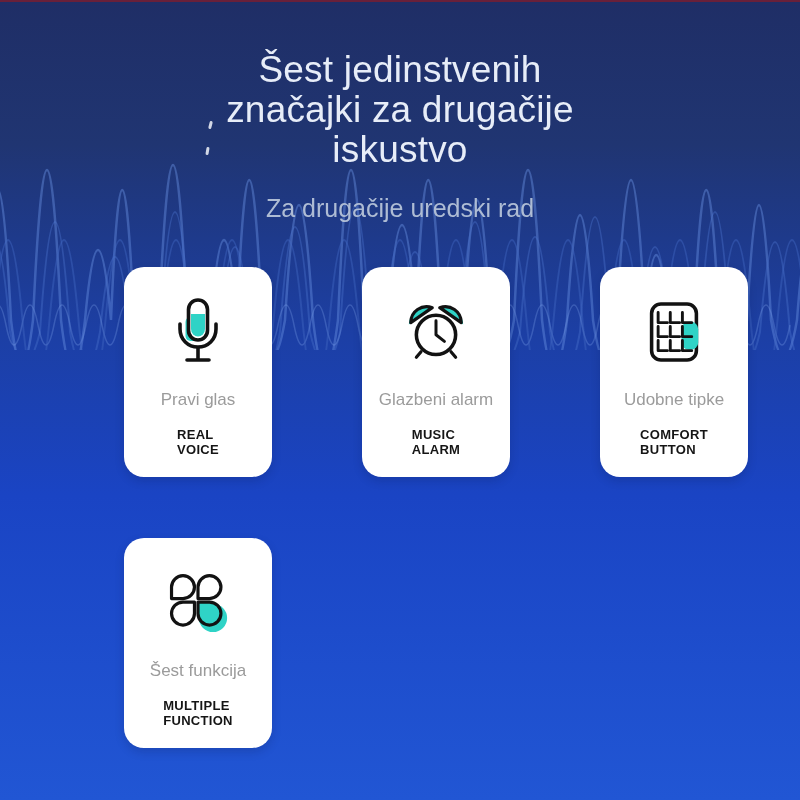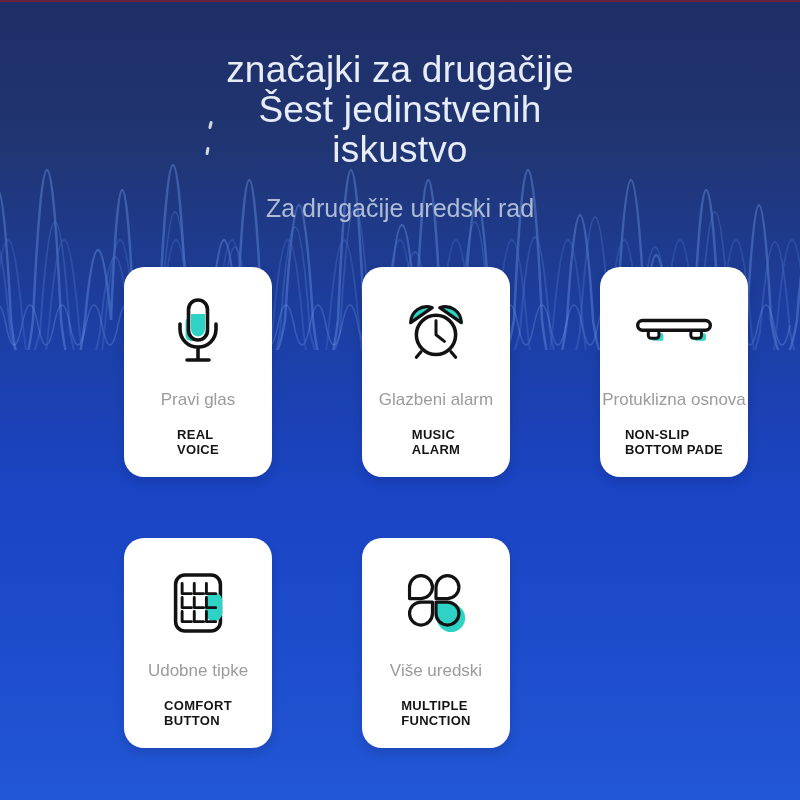--- a/index.html
+++ b/index.html
@@ -51,22 +51,22 @@
     <path fill="none" stroke="#4a74cd" stroke-opacity="0.40" stroke-width="2" d="M-20 262 q15 -180 30 0 q15 60 30 0 q15 -220 30 0 q15 80 30 0 q15 -150 30 0 q15 70 30 0 q15 -240 30 0 q15 60 30 0 q15 -170 30 0 q15 85 30 0 q15 -210 30 0 q15 65 30 0 q15 -250 30 0 q15 75 30 0 q15 -160 30 0 q15 85 30 0 q15 -220 30 0 q15 60 30 0 q15 -190 30 0 q15 80 30 0 q15 -230 30 0 q15 70 30 0 q15 -170 30 0 q15 80 30 0 q15 -240 30 0 q15 65 30 0 q15 -180 30 0 q15 75 30 0"></path>
     <path fill="none" stroke="#7fa3ea" stroke-opacity="0.30" stroke-width="1.5" d="M-10 255 q8 -40 16 0 t16 0 t16 0 t16 0 t16 0 t16 0 t16 0 t16 0 t16 0 t16 0 t16 0 t16 0 t16 0 t16 0 t16 0 t16 0 t16 0 t16 0 t16 0 t16 0 t16 0 t16 0 t16 0 t16 0 t16 0 t16 0 t16 0 t16 0 t16 0 t16 0 t16 0 t16 0 t16 0 t16 0 t16 0 t16 0 t16 0 t16 0 t16 0 t16 0 t16 0 t16 0 t16 0 t16 0 t16 0 t16 0 t16 0 t16 0 t16 0 t16 0"></path>
     <path fill="none" stroke="#4067c2" stroke-opacity="0.45" stroke-width="2" d="M-6 245 q14 -150 28 0 t28 0 t28 0 t28 0 t28 0 t28 0 t28 0 t28 0 t28 0 t28 0 t28 0 t28 0 t28 0 t28 0 t28 0 t28 0 t28 0 t28 0 t28 0 t28 0 t28 0 t28 0 t28 0 t28 0 t28 0 t28 0 t28 0 t28 0 t28 0"></path>
   </svg>
 
   <div class="artifact a1"></div>
   <div class="artifact a2"></div>
 
   <div class="hero">
     <div class="title">
+      <div class="t-line">Šest jedinstvenih</div>
       <div class="t-line">značajki za drugačije</div>
-      <div class="t-line">Šest jedinstvenih</div>
       <div class="t-line">iskustvo</div>
     </div>
     <div class="subtitle">Za drugačije uredski rad</div>
   </div>
 
   <div class="grid">
 
     <div class="card">
       <div class="icon-box">
         <svg width="56" height="70" viewBox="0 0 56 70">
@@ -104,39 +104,20 @@
         <div class="t-line">Glazbeni alarm</div>
 
       </div>
       <div class="label-en">
         <div class="t-line">MUSIC</div>
         <div class="t-line">ALARM</div>
       </div>
     </div>
 
 
-    <div class="card">
-      <div class="icon-box">
-        <svg width="78" height="32" viewBox="0 0 88 36">
-          <rect x="19" y="19" width="13" height="9" rx="3" fill="#2fd3c6"></rect>
-          <rect x="67" y="19" width="13" height="9" rx="3" fill="#2fd3c6"></rect>
-          <rect x="15" y="16" width="12" height="9" rx="3" fill="#ffffff" stroke="#121212" stroke-width="3.4"></rect>
-          <rect x="63" y="16" width="12" height="9" rx="3" fill="#ffffff" stroke="#121212" stroke-width="3.4"></rect>
-          <rect x="3" y="5" width="82" height="11" rx="5.5" fill="#ffffff" stroke="#121212" stroke-width="3.8"></rect>
-        </svg>
-      </div>
-      <div class="label-hr">
-        <div class="t-line">Protuklizna osnova</div>
-
-      </div>
-      <div class="label-en">
-        <div class="t-line">NON-SLIP</div>
-        <div class="t-line">BOTTOM PADE</div>
-      </div>
-    </div>
 
     <div class="card">
       <div class="icon-box">
         <svg width="56" height="64" viewBox="0 0 60 66">
           <rect x="6" y="3" width="48" height="60" rx="10" fill="#ffffff" stroke="#121212" stroke-width="3.8"></rect>
           <rect x="38" y="22" width="18" height="30" rx="8" fill="#2fd3c6"></rect>
           <g fill="none" stroke="#121212" stroke-width="3.1" stroke-linecap="round" stroke-linejoin="round">
             <path d="M13,12 v11 h10"></path>
               <path d="M26,12 v11 h10"></path>
               <path d="M39,12 v11 h10"></path>
@@ -165,21 +146,21 @@
           <circle cx="51" cy="52" r="16" fill="#2fd3c6"></circle>
           <g stroke="#121212" stroke-width="3.6" stroke-linejoin="round">
             <path d="M4,30 V17 A13,13 0 0 1 17,4 A13,13 0 0 1 30,17 A13,13 0 0 1 17,30 Z" fill="#ffffff"></path>
             <path d="M34,30 V17 A13,13 0 0 1 47,4 A13,13 0 0 1 60,17 A13,13 0 0 1 47,30 Z" fill="#ffffff"></path>
             <path d="M30,34 H17 A13,13 0 0 0 4,47 A13,13 0 0 0 17,60 A13,13 0 0 0 30,47 Z" fill="#ffffff"></path>
             <path d="M34,34 V47 A13,13 0 0 0 47,60 A13,13 0 0 0 60,47 A13,13 0 0 0 47,34 Z" fill="#2fd3c6"></path>
           </g>
         </svg>
       </div>
       <div class="label-hr">
-        <div class="t-line">Više uredski</div>
+        <div class="t-line">Šest funkcija</div>
 
       </div>
       <div class="label-en">
         <div class="t-line">MULTIPLE</div>
         <div class="t-line">FUNCTION</div>
       </div>
     </div>
 
   </div>
 </div>

